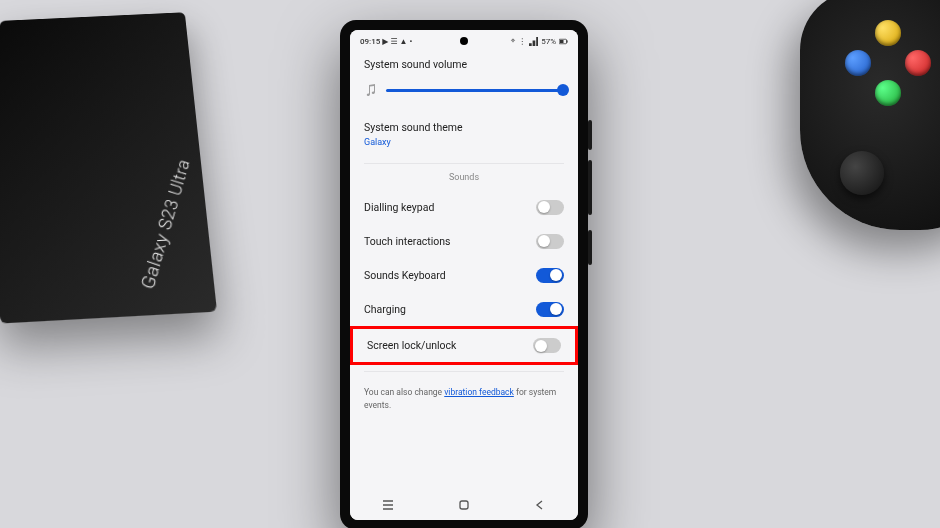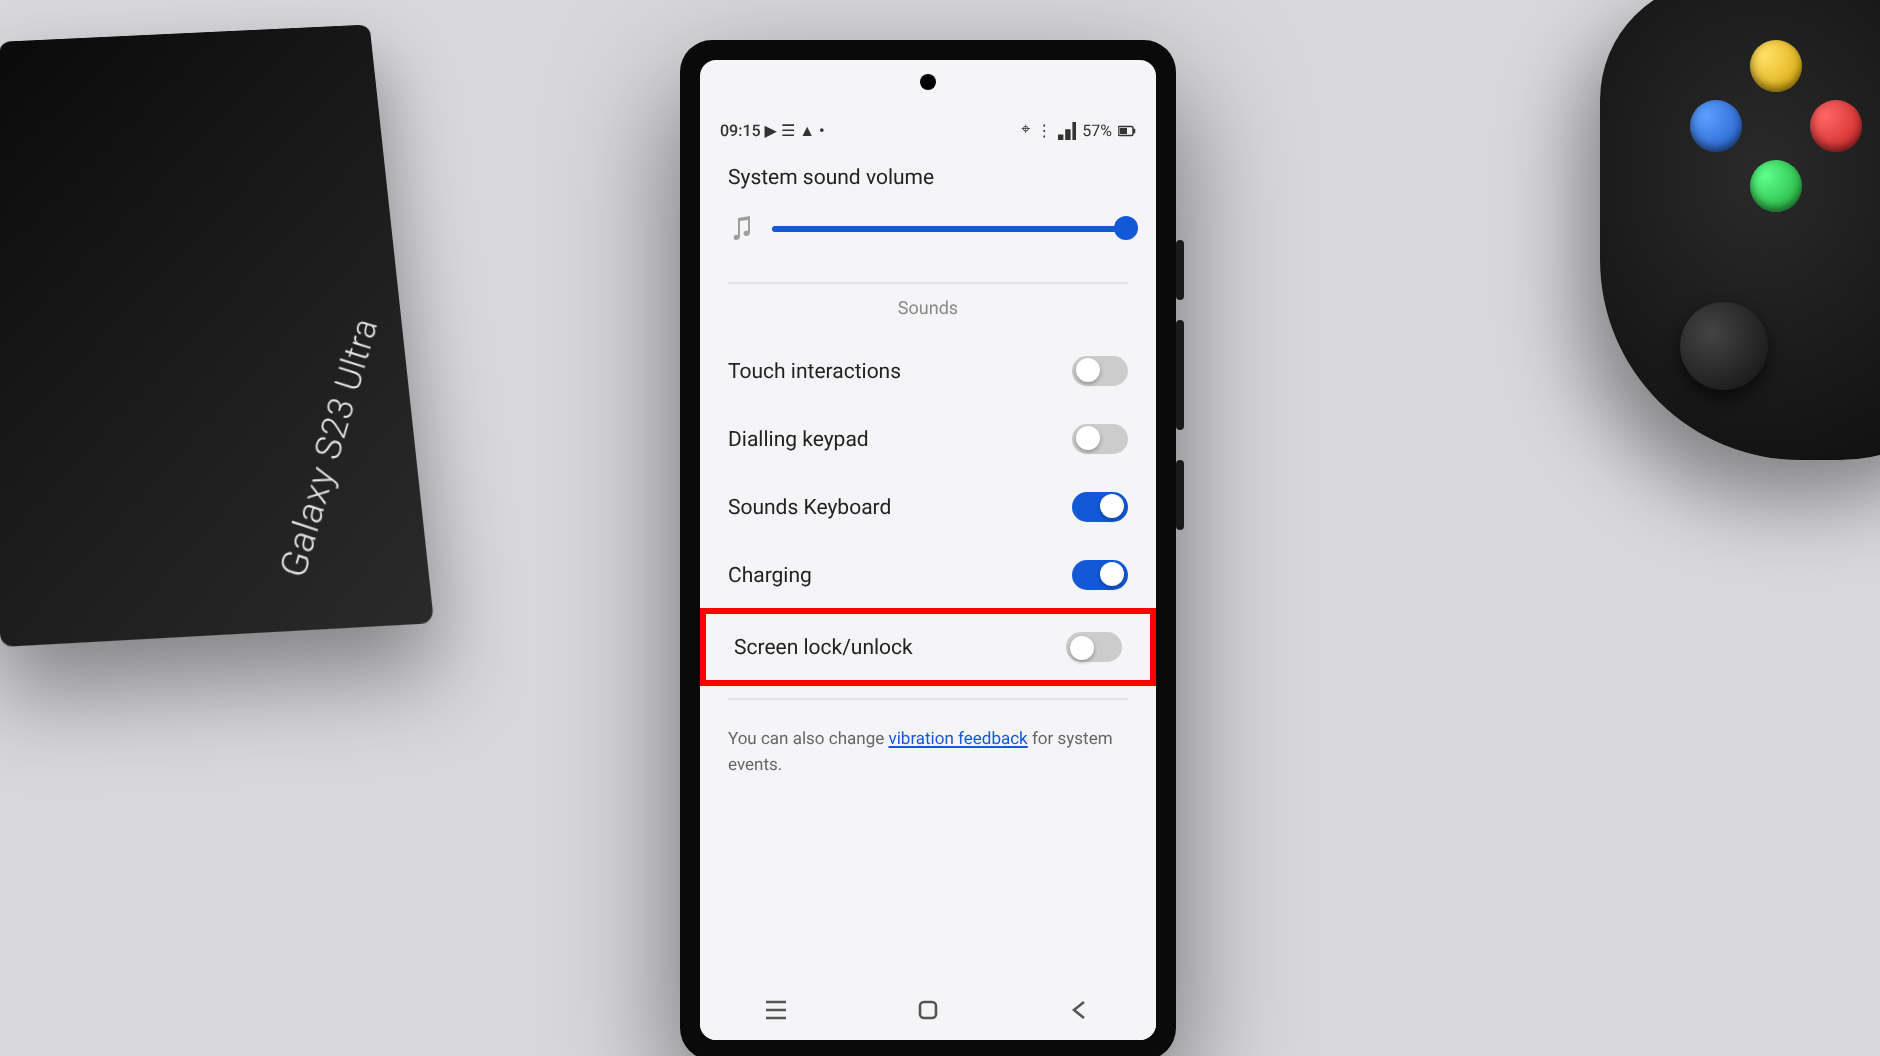--- a/index.html
+++ b/index.html
@@ -102,21 +102,20 @@
     .status-bar {
       height: 22px;
       display: flex;
       justify-content: space-between;
       align-items: center;
       padding: 0 10px;
       font-size: 8px;
       color: #333;
       background: #f5f5f7;
       position: relative;
-      margin-top: 24px;
     }
     .status-left { display: flex; gap: 2px; align-items: center; font-weight: 500; }
     .status-right { display: flex; gap: 3px; align-items: center; font-size: 8px; }
     .status-right svg { width: 9px; height: 9px; }
     
     .header {
       display: flex;
       align-items: center;
       padding: 10px 14px 12px;
       gap: 12px;
@@ -272,32 +271,36 @@
         <div class="slider-row">
           <svg class="slider-icon" viewBox="0 0 14 14">
               <path d="M5 2 L11 1 L11 9 C11 10.5 10 11 9 11 C8 11 7.5 10 8 9 C8.5 8 10 8.5 10 8.5 L10 3 L6 3.5 L6 11 C6 12.5 5 13 4 13 C3 13 2.5 12 3 11 C3.5 10 5 10.5 5 10.5 Z" fill="#666"></path>
             </svg>
           <div class="slider">
             <div class="slider-thumb"></div>
           </div>
         </div>
       </div>
 
+      <div class="theme-section">
+        <div class="theme-label">System sound theme</div>
+        <div class="theme-value">Galaxy</div>
+      </div>
 
       <div class="section-title">Sounds</div>
+
+      <div class="toggle-row">
+        <span class="toggle-label">Dialling keypad</span>
+        <div class="toggle off">
+            <div class="toggle-knob"></div>
+          </div>
+      </div>
 
       <div class="toggle-row">
         <span class="toggle-label">Touch interactions</span>
-        <div class="toggle off">
-            <div class="toggle-knob"></div>
-          </div>
-      </div>
-
-      <div class="toggle-row">
-        <span class="toggle-label">Dialling keypad</span>
         <div class="toggle off">
             <div class="toggle-knob"></div>
           </div>
       </div>
 
       <div class="toggle-row">
         <span class="toggle-label">Sounds Keyboard</span>
         <div class="toggle on">
             <div class="toggle-knob"></div>
           </div>

